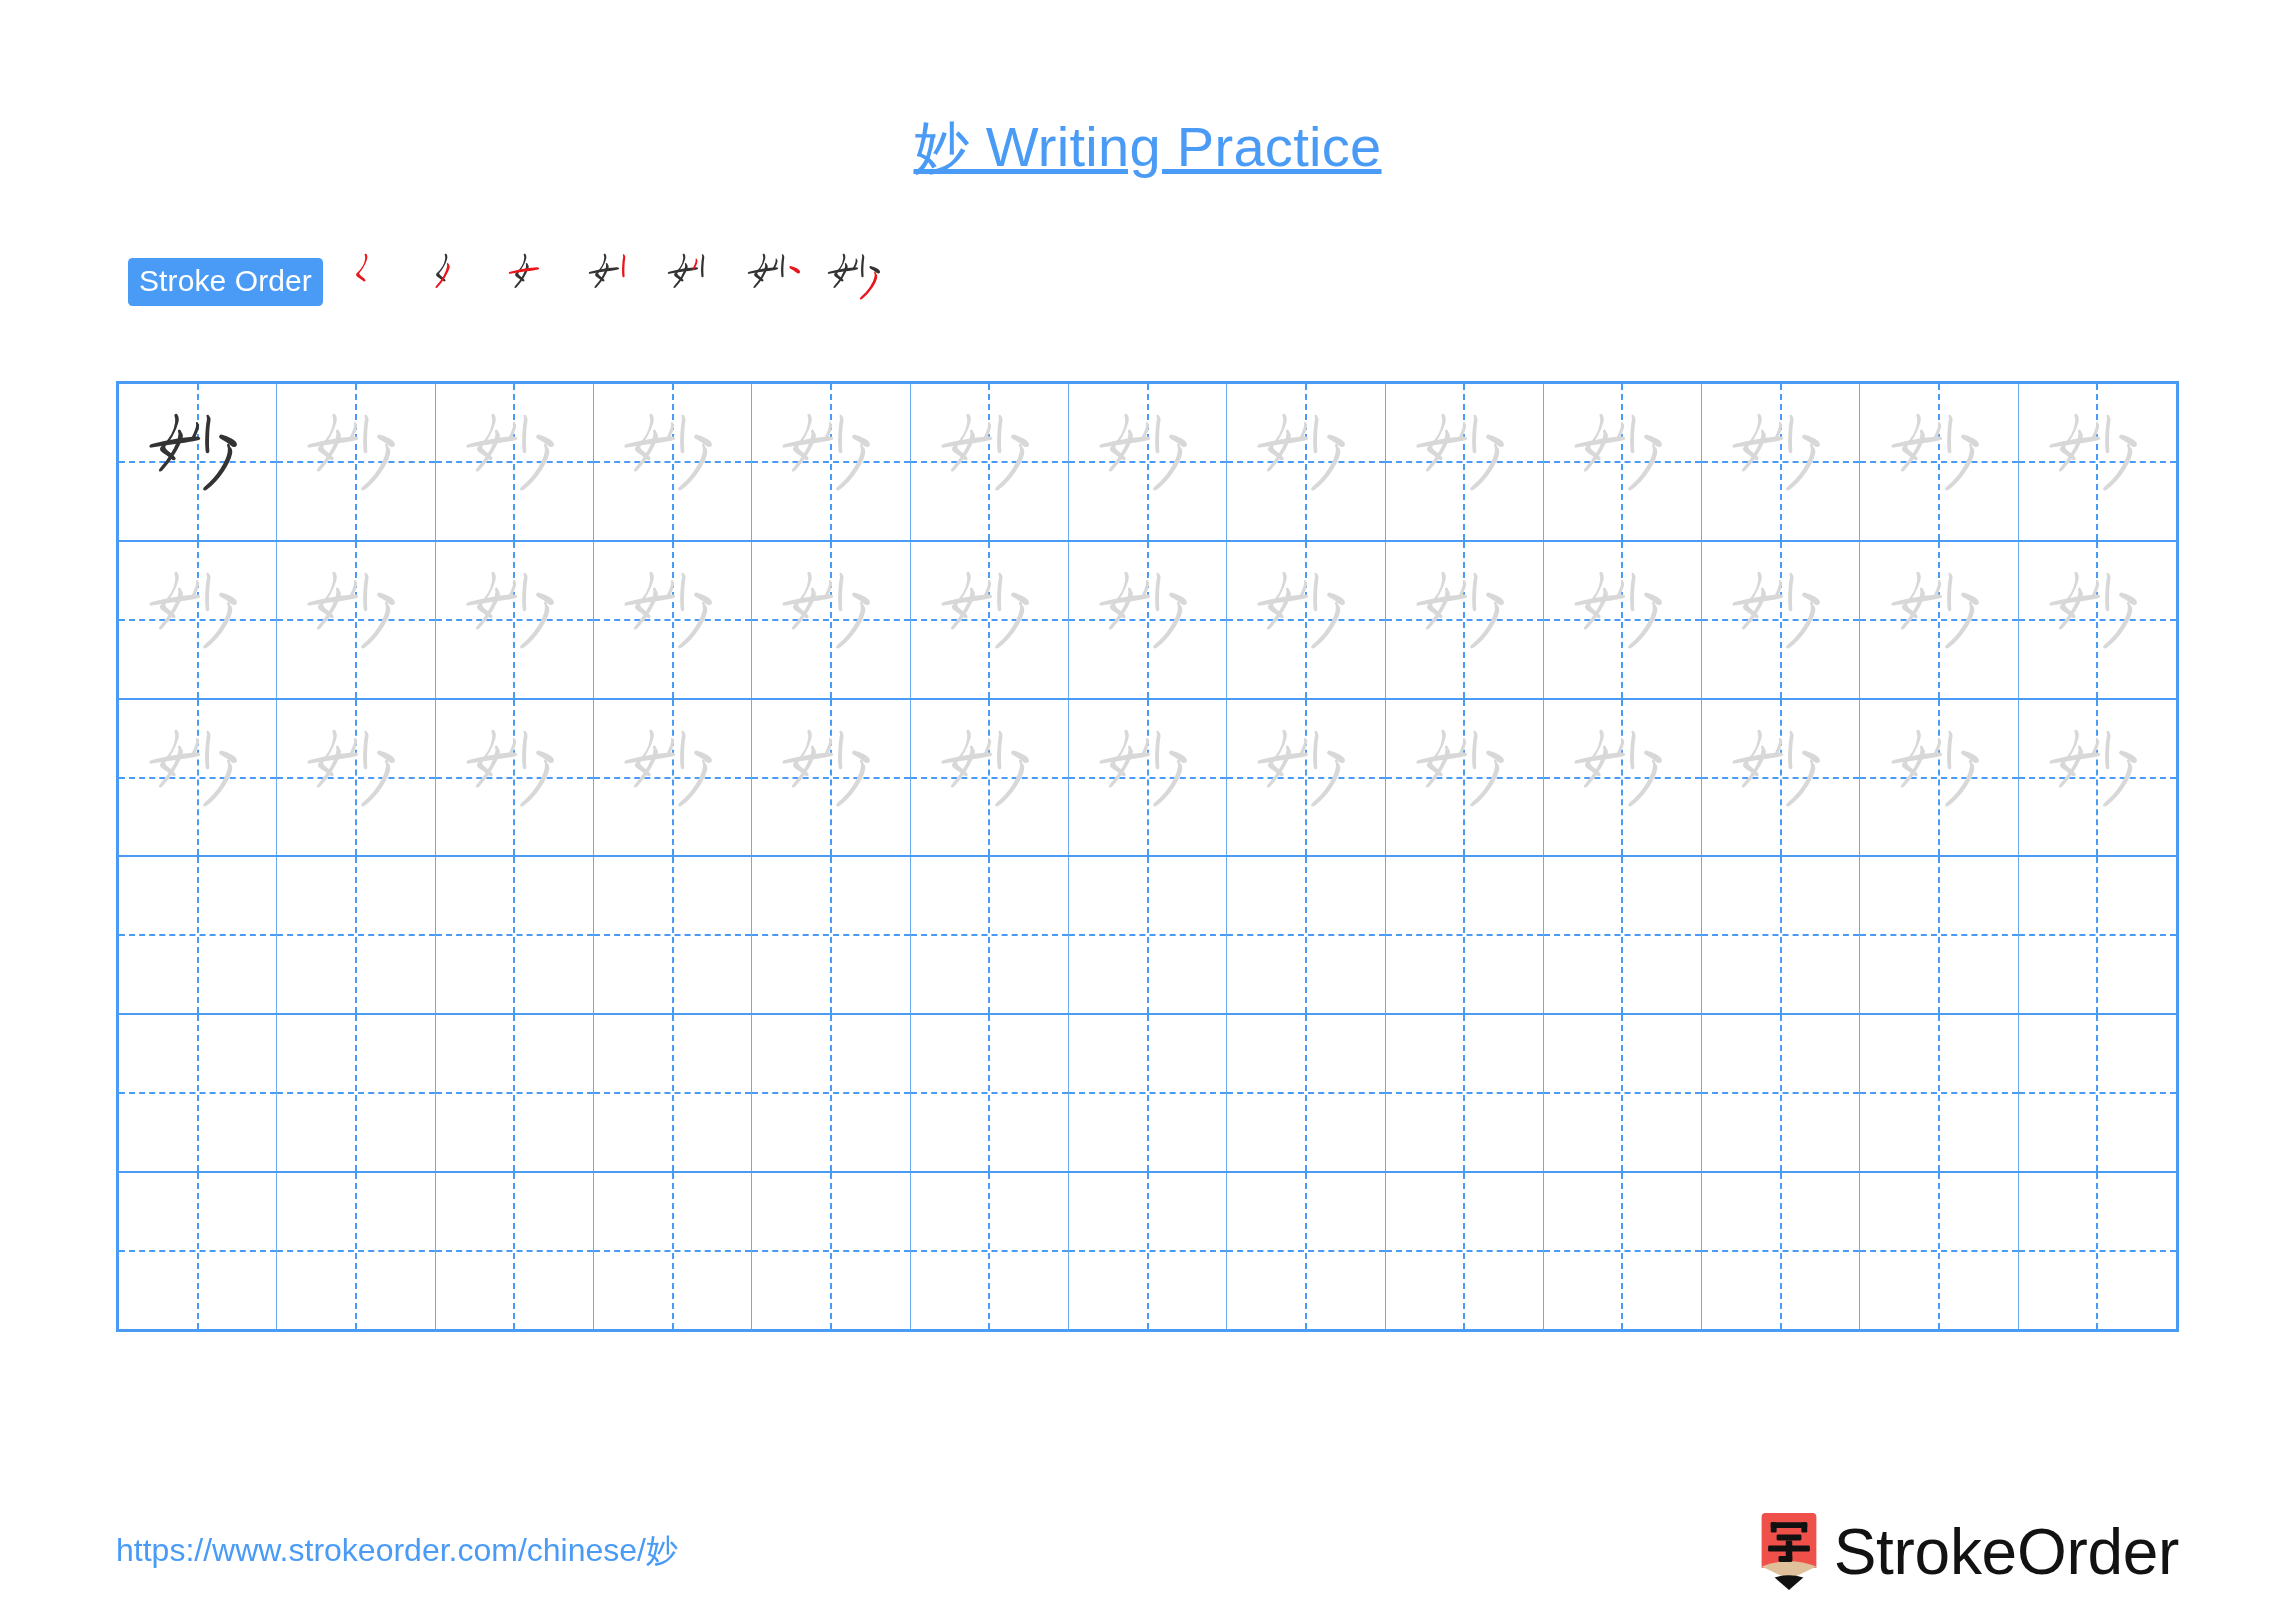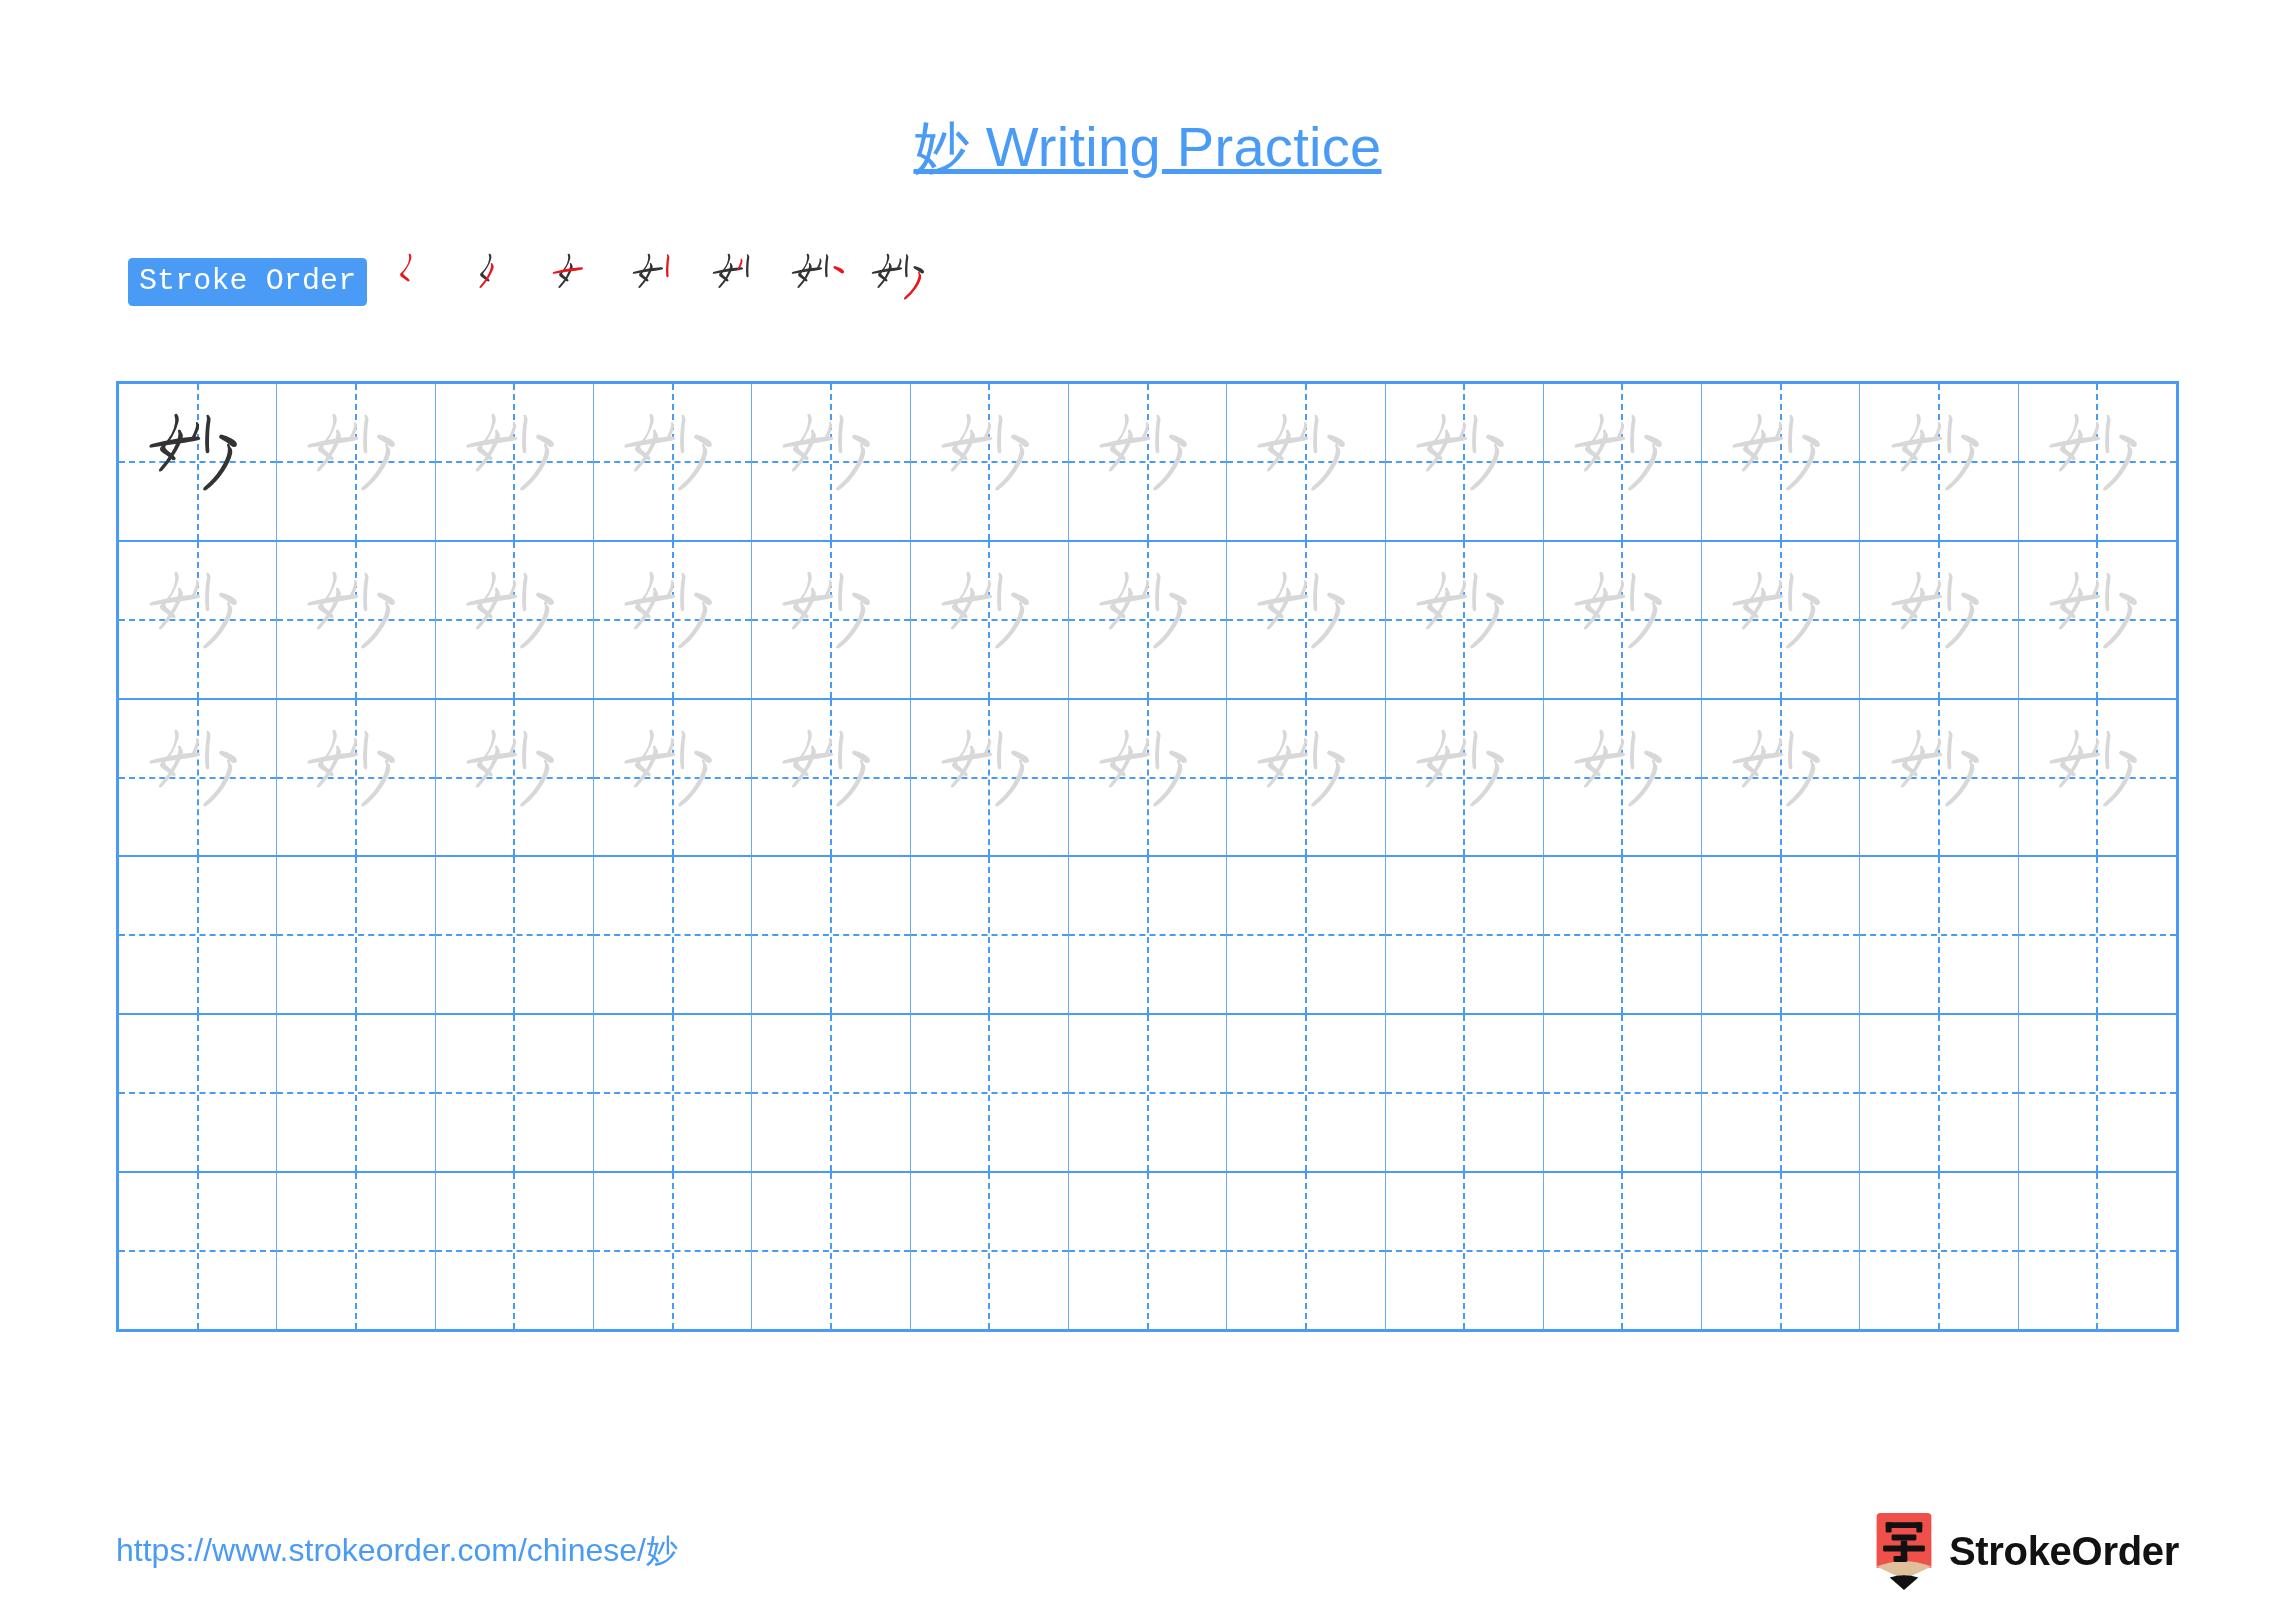--- a/index.html
+++ b/index.html
@@ -31,21 +31,20 @@
   }
 
   
   #stroke-order-section {
     position: absolute;
     top: 258px;
     left: 128px;
     display: flex;
     align-items: center;
     height: 48px;
-    font-family: Liberation Mono, monospace;
   }
   #stroke-order-badge {
     background: #4a9bf5;
     color: #ffffff;
     font-size: 30px;
     line-height: 1;
     padding: 8.5px 11px 9.8px 11px;
     border-radius: 4.6px;
     white-space: nowrap;
     letter-spacing: 0.1px;
@@ -148,22 +147,22 @@
     align-items: center;
     height: 79px;
   }
   #brand-pencil {
     width: 60px;
     height: 77px;
     position: relative;
     margin-right: 14.4px;
   }
   #brand-name {
-    font-size: 40px;
-    font-weight: bold;
+    font-size: 64px;
+    font-weight: normal;
     color: #121212;
     letter-spacing: -0.3px;
     white-space: nowrap;
   }
 </style>
 </head>
 <body>
 
 <div id="page-title">妙 Writing Practice</div>
 

